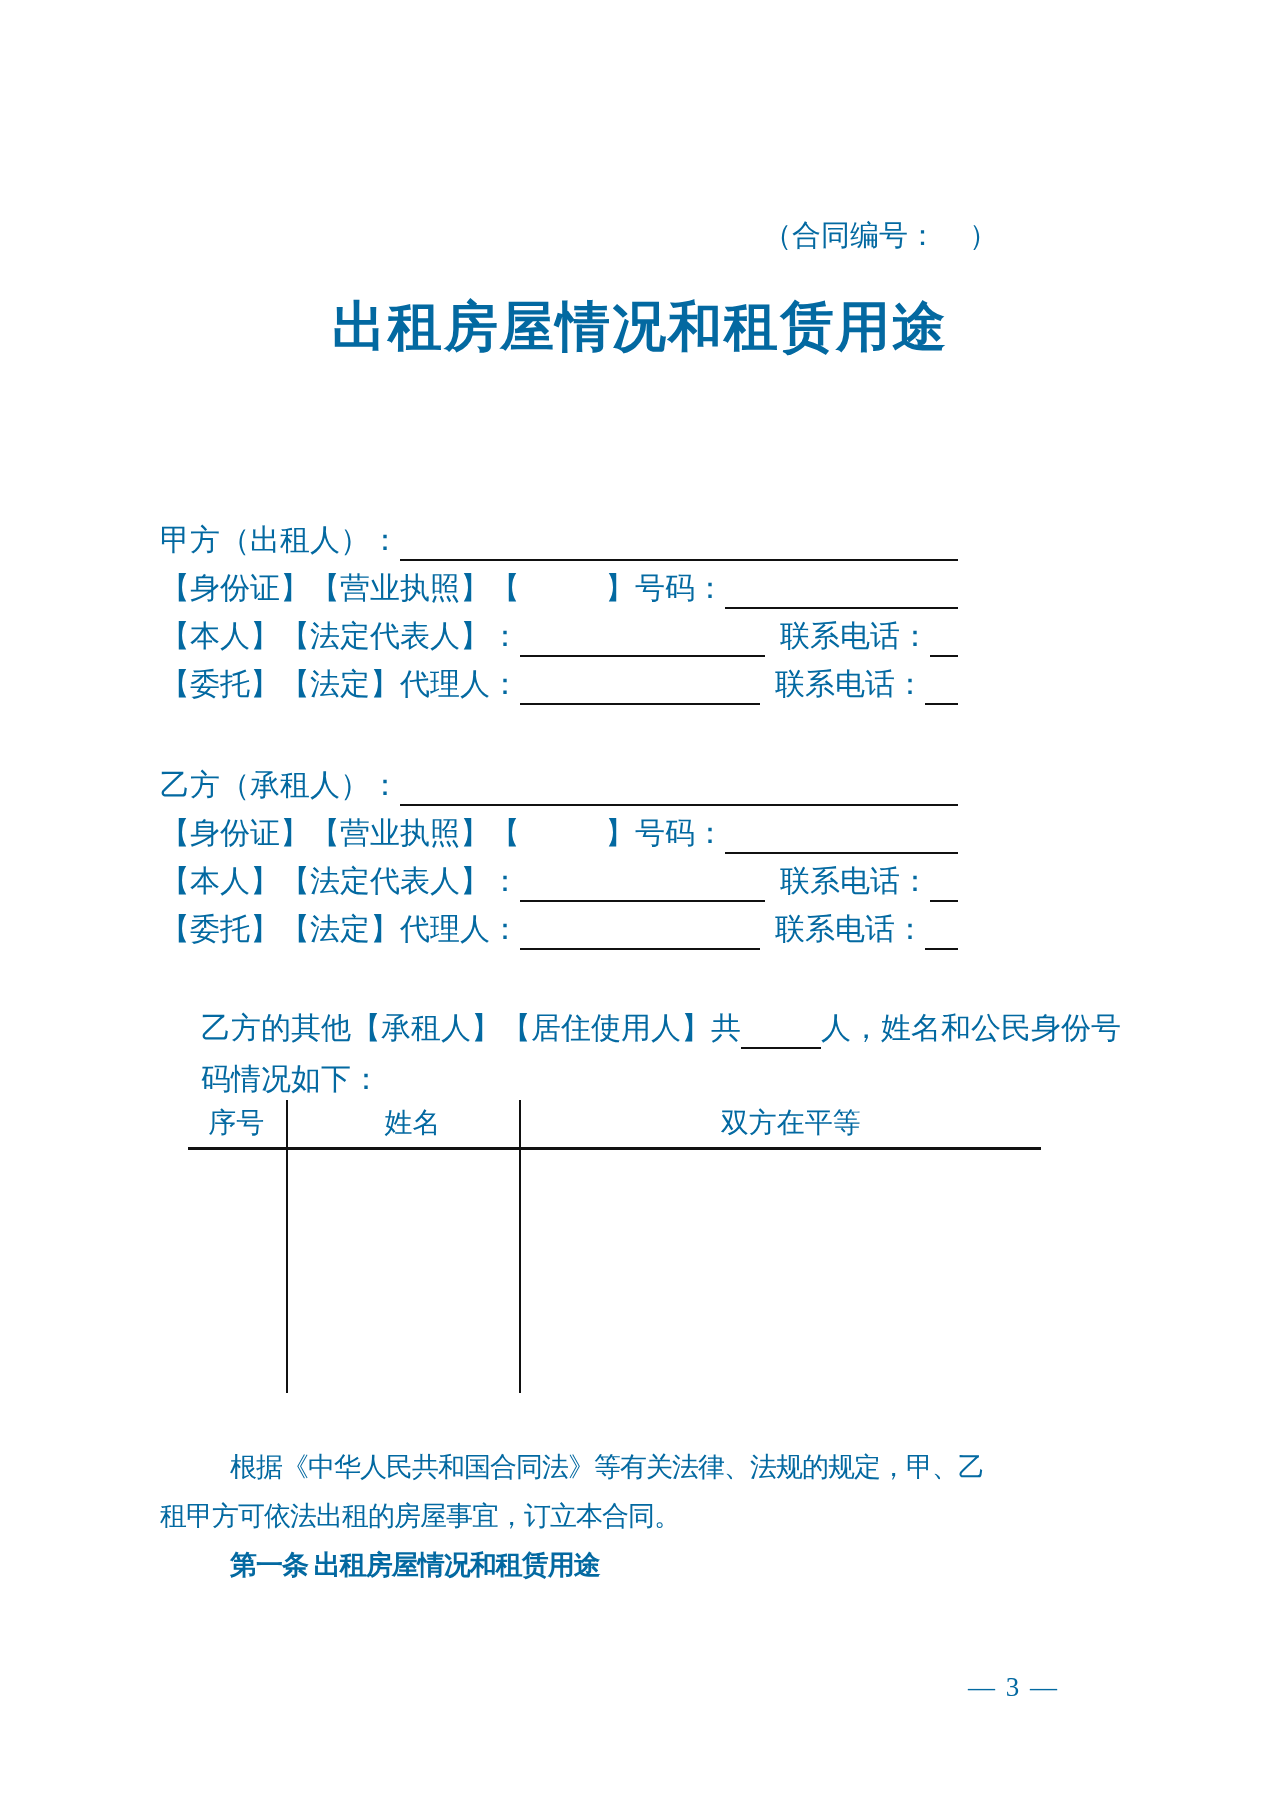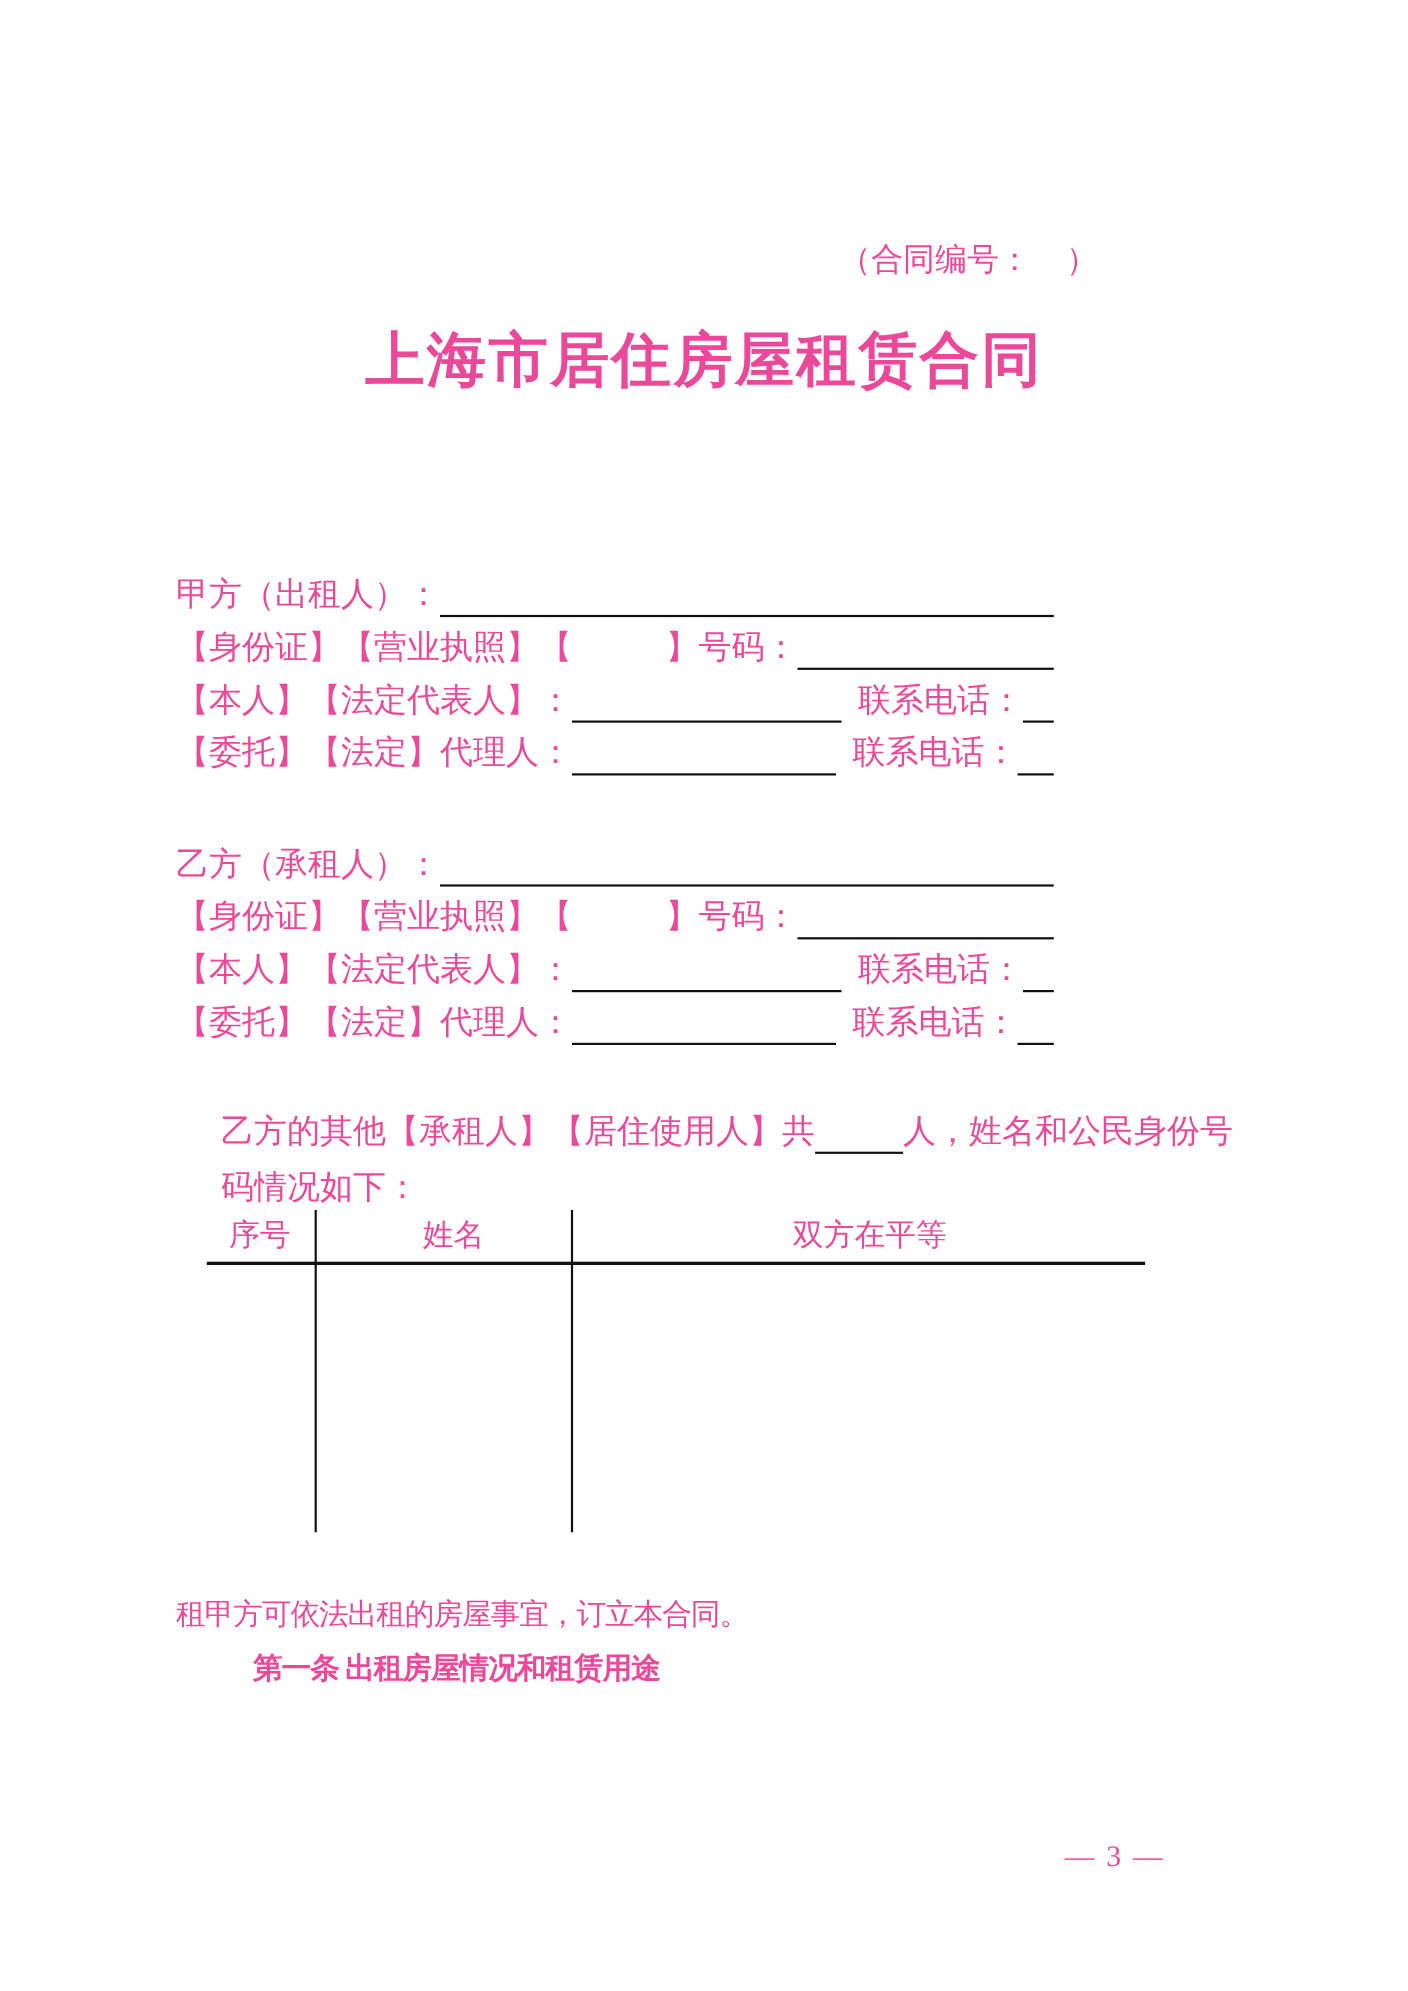--- a/index.html
+++ b/index.html
@@ -2,21 +2,21 @@
 <html><head>
 <meta charset="utf-8">
 <style>
   html,body{margin:0;padding:0;background:#e8e8e8;}
   .page{
     position:relative;
     width:1280px;height:1810px;
     margin:0 auto;
     background:#ffffff;
     font-family:"Liberation Serif","DejaVu Serif",serif;
-    color:#ec4899;
+    color:#0369a1;
     overflow:hidden;
   }
   
   .contract-no{
     position:absolute;top:216px;left:763px;
     font-size:29px;white-space:nowrap;
     display:flex;align-items:flex-end;
   }
   .cn-spacer{display:inline-block;width:32px;}
   
@@ -87,21 +87,21 @@
 <body>
 
 <div class="page">
 
   <div class="contract-no">
     <span>（合同编号：</span>
     <span class="cn-spacer"></span>
     <span>）</span>
   </div>
 
-  <h1 class="title">上海市居住房屋租赁合同</h1>
+  <h1 class="title">出租房屋情况和租赁用途</h1>
 
   <div class="fblock pa">
     <div class="frow">
       <span>甲方（出租人）：</span>
       <span class="ul grow"></span>
     </div>
     <div class="frow">
       <span>【身份证】【营业执照】【</span>
       <span class="gap85"></span>
       <span>】号码：</span>
@@ -164,19 +164,20 @@
       <span class="c1">序号</span>
       <span class="c2">姓名</span>
       <span class="c3">双方在平等</span>
     </div>
     <div class="hline"></div>
     <div class="vline v1"></div>
     <div class="vline v2"></div>
   </div>
 
   <div class="preamble">
+    <div class="pline indent">根据《中华人民共和国合同法》等有关法律、法规的规定，甲、乙</div>
     <div class="pline">租甲方可依法出租的房屋事宜，订立本合同。</div>
     <div class="pline indent bold">第一条 出租房屋情况和租赁用途</div>
   </div>
 
   <div class="pageno">— 3 —</div>
 
 </div>
 
 </body></html>

